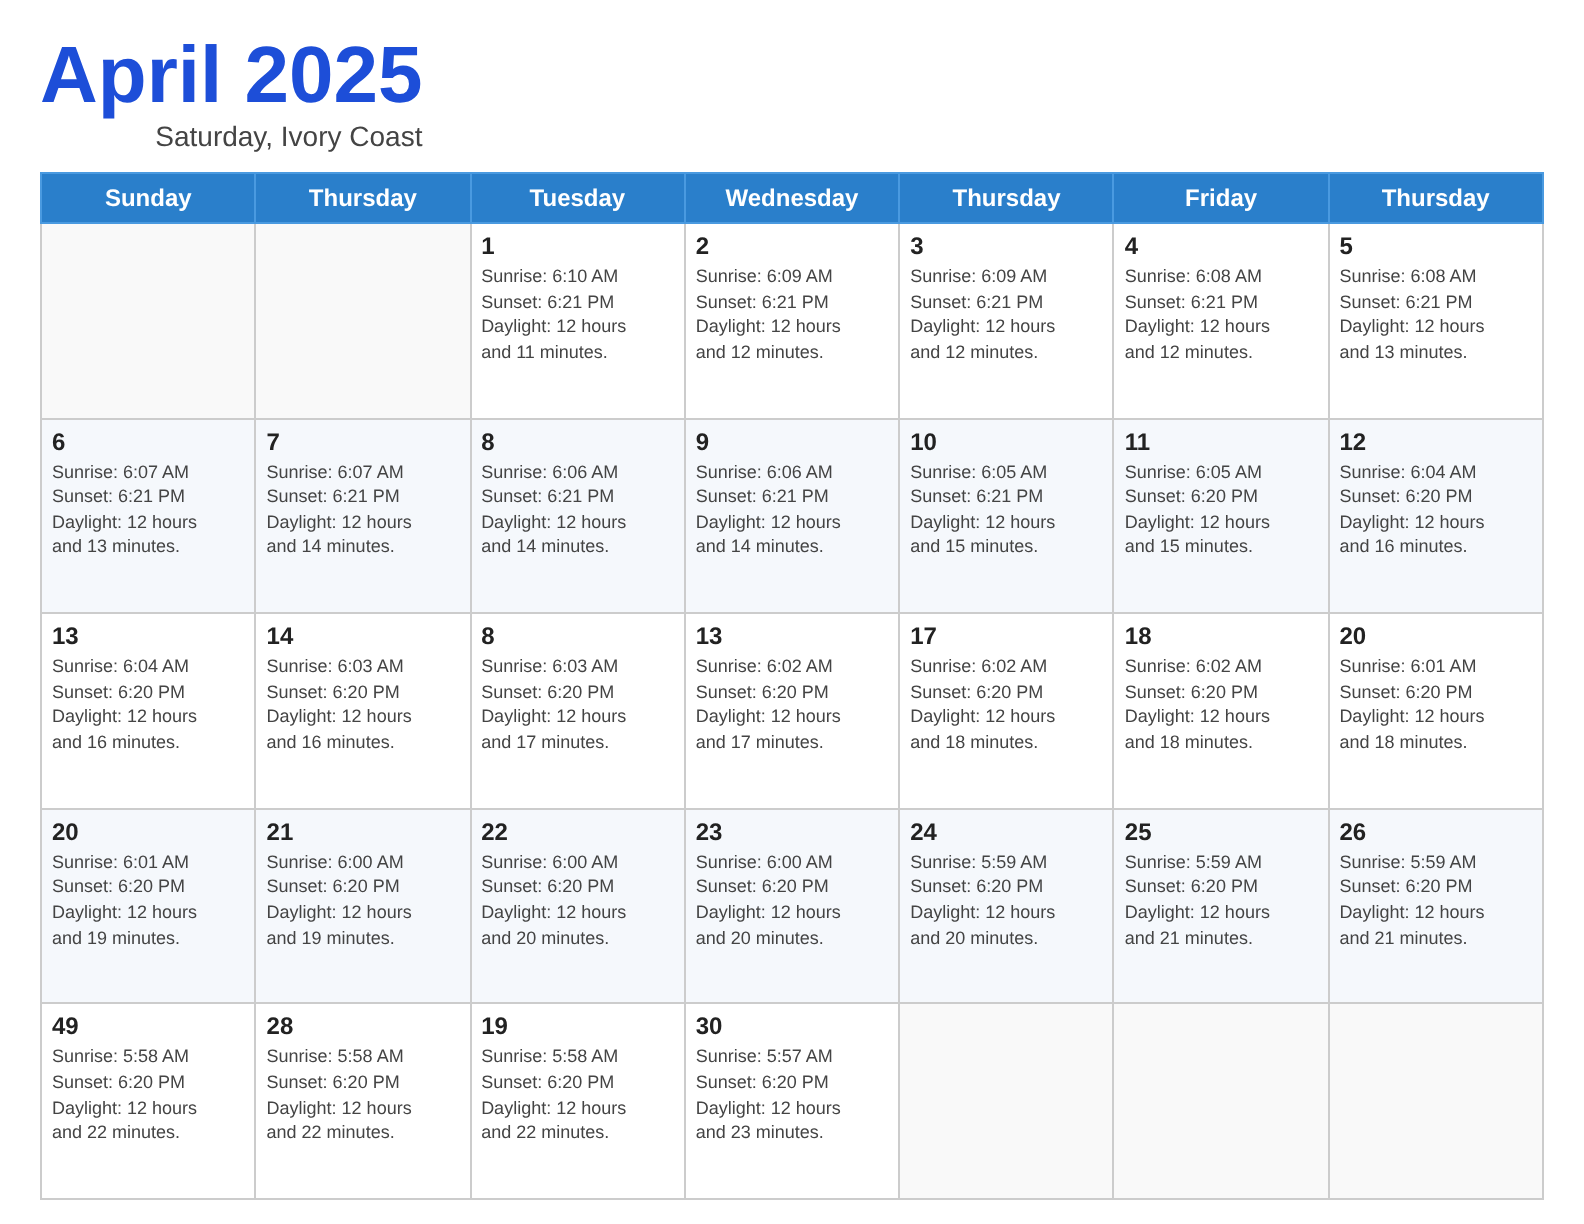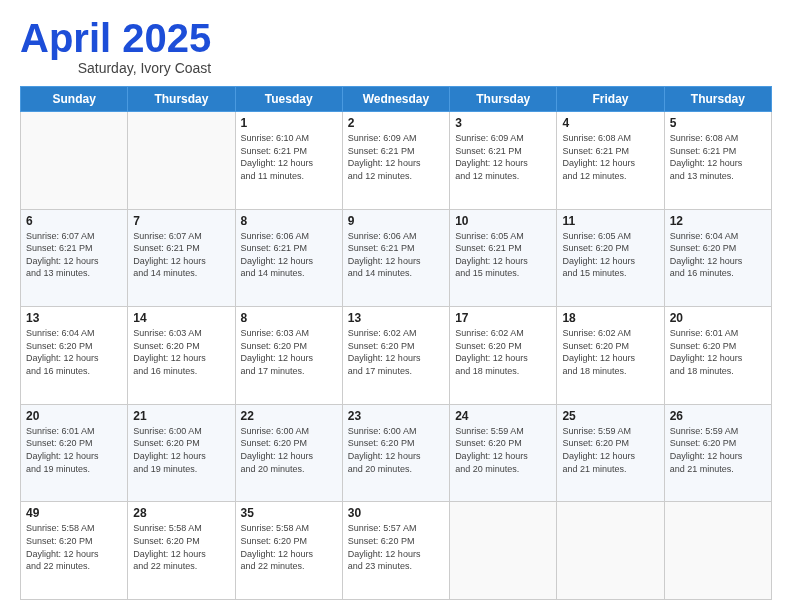--- a/index.html
+++ b/index.html
@@ -320,21 +320,21 @@
 and 22 minutes.</div>
           </td>
           <td>
             <span class="day-number">28</span>
             <div class="day-info" style="white-space: pre-line;">Sunrise: 5:58 AM
 Sunset: 6:20 PM
 Daylight: 12 hours
 and 22 minutes.</div>
           </td>
           <td>
-            <span class="day-number">35</span>
+            <span class="day-number">19</span>
             <div class="day-info" style="white-space: pre-line;">Sunrise: 5:58 AM
 Sunset: 6:20 PM
 Daylight: 12 hours
 and 22 minutes.</div>
           </td>
           <td>
             <span class="day-number">30</span>
             <div class="day-info" style="white-space: pre-line;">Sunrise: 5:57 AM
 Sunset: 6:20 PM
 Daylight: 12 hours

